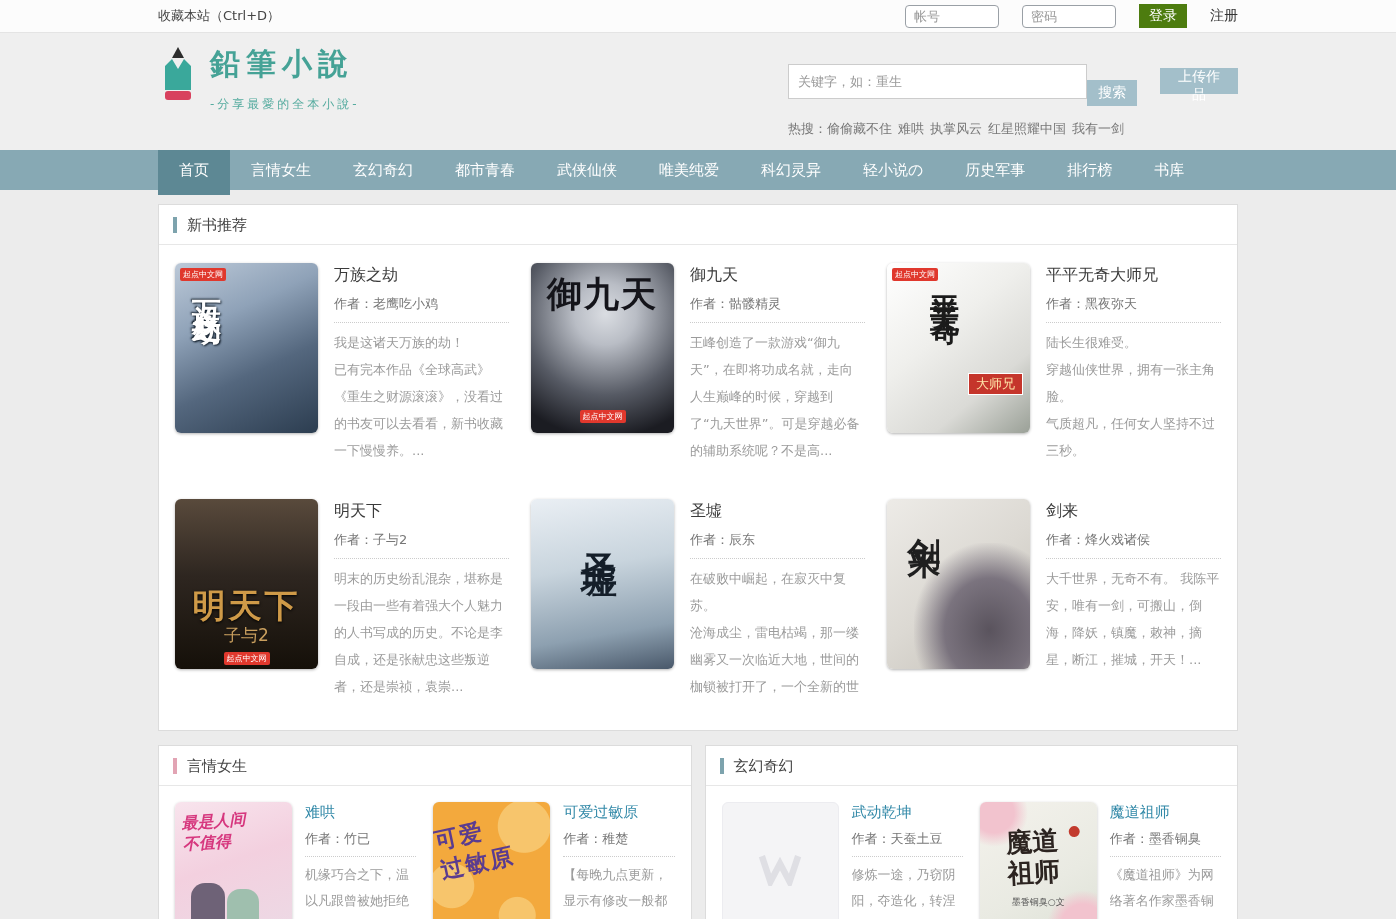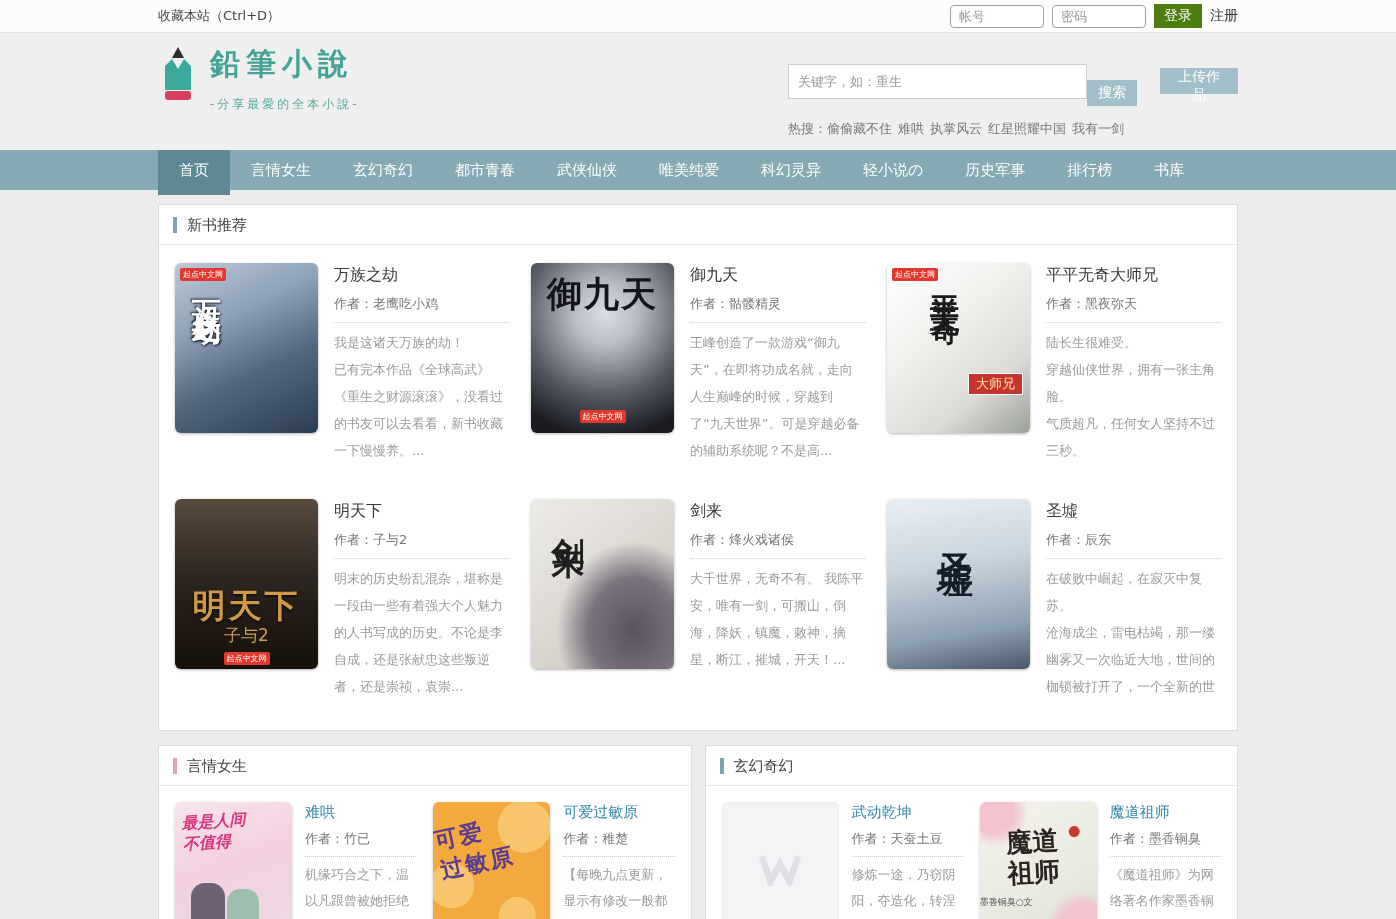--- a/index.html
+++ b/index.html
@@ -4,21 +4,21 @@
 <style>
   * { margin:0; padding:0; box-sizing:border-box; }
   html,body { width:1396px; height:919px; overflow:hidden; }
   body { font-family:"DejaVu Sans","Liberation Sans",sans-serif; background:#ececec; color:#333; }
   .container { width:1080px; margin:0 auto; }
 
   
   .topbar { background:#fcfcfc; border-bottom:1px solid #e4e4e4; height:33px; }
   .topbar-inner { display:flex; justify-content:space-between; align-items:center; height:32px; }
   .fav-text { font-size:13px; color:#444; }
-  .login-area { display:flex; align-items:center; gap:8px; }
+  .login-area { display:flex; align-items:center; gap:23px; }
   .login-input { width:94px; height:23px; border:1px solid #9aa0a6; border-radius:4px; padding:2px 8px; font-size:13px; color:#333; background:#fff; }
   .login-input::placeholder { color:#999; }
   .btn-login { height:24px; padding:0 10px; background:#4d7c0f; color:#fff; border:none; font-size:14px; cursor:pointer; }
   .link-register { font-size:14px; color:#333; text-decoration:none; }
 
   
   .header { background:#efefef; padding:11px 0 12px; }
   .header-inner { display:flex; justify-content:space-between; align-items:flex-start; }
   .logo { display:flex; align-items:flex-start; gap:12px; cursor:pointer; padding-top:2px; }
   .logo-title { font-size:30px; font-weight:bold; color:#45a296; letter-spacing:6px; line-height:36px; }
@@ -93,21 +93,21 @@
   .f-nh { background:linear-gradient(160deg,#f8e4ed 0%,#f3d0df 45%,#ecdae5 100%); }
   .f-nh .ctitle { position:absolute; top:7px; left:7px; right:2px; color:#d6377e; font-size:16px; font-weight:bold; font-style:italic; line-height:21px; white-space:pre-line; transform:rotate(-4deg); }
   .f-nh .fig1 { position:absolute; left:16px; bottom:-8px; width:34px; height:62px; border-radius:14px 14px 0 0; background:#6e6277; }
   .f-nh .fig2 { position:absolute; left:52px; bottom:-8px; width:32px; height:56px; border-radius:13px 13px 0 0; background:#9fbfae; }
   .f-kagmy { background:radial-gradient(circle at 78% 18%,#f7c56c 0 26px,rgba(0,0,0,0) 27px),radial-gradient(circle at 16% 62%,#f7c56c 0 22px,rgba(0,0,0,0) 23px),radial-gradient(circle at 72% 84%,#f7c56c 0 18px,rgba(0,0,0,0) 19px),#f3a93d; }
   .f-kagmy .ctitle { position:absolute; top:16px; left:4px; color:#5b3c8f; font-weight:900; font-size:23px; line-height:30px; white-space:pre-line; transform:rotate(-12deg); letter-spacing:2px; }
   .f-wdqk { background:#f4f4f6; border:1px solid #ececf0; display:flex; align-items:center; justify-content:center; box-shadow:none; }
   .f-mdzs { background:radial-gradient(circle at 12% 8%,#f2c3ce 0 20px,rgba(0,0,0,0) 34px),radial-gradient(circle at 88% 92%,#f2c3ce 0 22px,rgba(0,0,0,0) 36px),linear-gradient(150deg,#f4f2ec 0%,#e9eae2 60%,#dde1d6 100%); }
   .f-mdzs .ctitle { position:absolute; top:24px; left:50%; transform:translateX(-50%) rotate(-3deg); width:62px; font-size:26px; line-height:31px; font-weight:bold; color:#2c2420; }
   .f-mdzs .ctitle::after { content:""; position:absolute; right:-12px; top:2px; width:11px; height:11px; border-radius:50%; background:#c23b2e; }
-  .f-mdzs .subtext { position:absolute; bottom:28px; width:100%; text-align:left; font-size:9px; color:#555; }
+  .f-mdzs .subtext { position:absolute; bottom:28px; width:100%; text-align:center; font-size:9px; color:#555; }
 </style>
 </head>
 <body>
 
 <div class="topbar">
   <div class="container topbar-inner">
     <span class="fav-text">收藏本站（Ctrl+D）</span>
     <div class="login-area">
       <input class="login-input" type="text" placeholder="帐号" style="">
       <input class="login-input" type="password" placeholder="密码" style="">
@@ -216,40 +216,40 @@
           <span class="badge">起点中文网</span>
         </div>
         <div class="book-info">
           <a class="book-title" href="#">明天下</a>
           <div class="book-author">作者：子与2</div>
           <div class="book-desc">明末的历史纷乱混杂，堪称是一段由一些有着强大个人魅力的人书写成的历史。不论是李自成，还是张献忠这些叛逆者，还是崇祯，袁崇...</div>
         </div>
       </div>
 
       <div class="book-card">
-        <div class="cover c-jl">
-          <div class="figure"></div>
-          <span class="vtext">剑来</span>
-        </div>
-        <div class="book-info">
-          <a class="book-title" href="#">剑来</a>
-          <div class="book-author">作者：烽火戏诸侯</div>
-          <div class="book-desc">大千世界，无奇不有。 我陈平安，唯有一剑，可搬山，倒海，降妖，镇魔，敕神，摘星，断江，摧城，开天！...</div>
-        </div>
-      </div>
-
-      <div class="book-card">
         <div class="cover c-sx">
           <span class="vtext">圣墟</span>
         </div>
         <div class="book-info">
           <a class="book-title" href="#">圣墟</a>
           <div class="book-author">作者：辰东</div>
           <div class="book-desc">在破败中崛起，在寂灭中复苏。
 沧海成尘，雷电枯竭，那一缕幽雾又一次临近大地，世间的枷锁被打开了，一个全新的世</div>
+        </div>
+      </div>
+
+      <div class="book-card">
+        <div class="cover c-jl">
+          <div class="figure"></div>
+          <span class="vtext">剑来</span>
+        </div>
+        <div class="book-info">
+          <a class="book-title" href="#">剑来</a>
+          <div class="book-author">作者：烽火戏诸侯</div>
+          <div class="book-desc">大千世界，无奇不有。 我陈平安，唯有一剑，可搬山，倒海，降妖，镇魔，敕神，摘星，断江，摧城，开天！...</div>
         </div>
       </div>
 
     </div>
   </section>
 
   <div class="two-cols">
 
     <section class="box cat-box">
       <div class="box-header">

